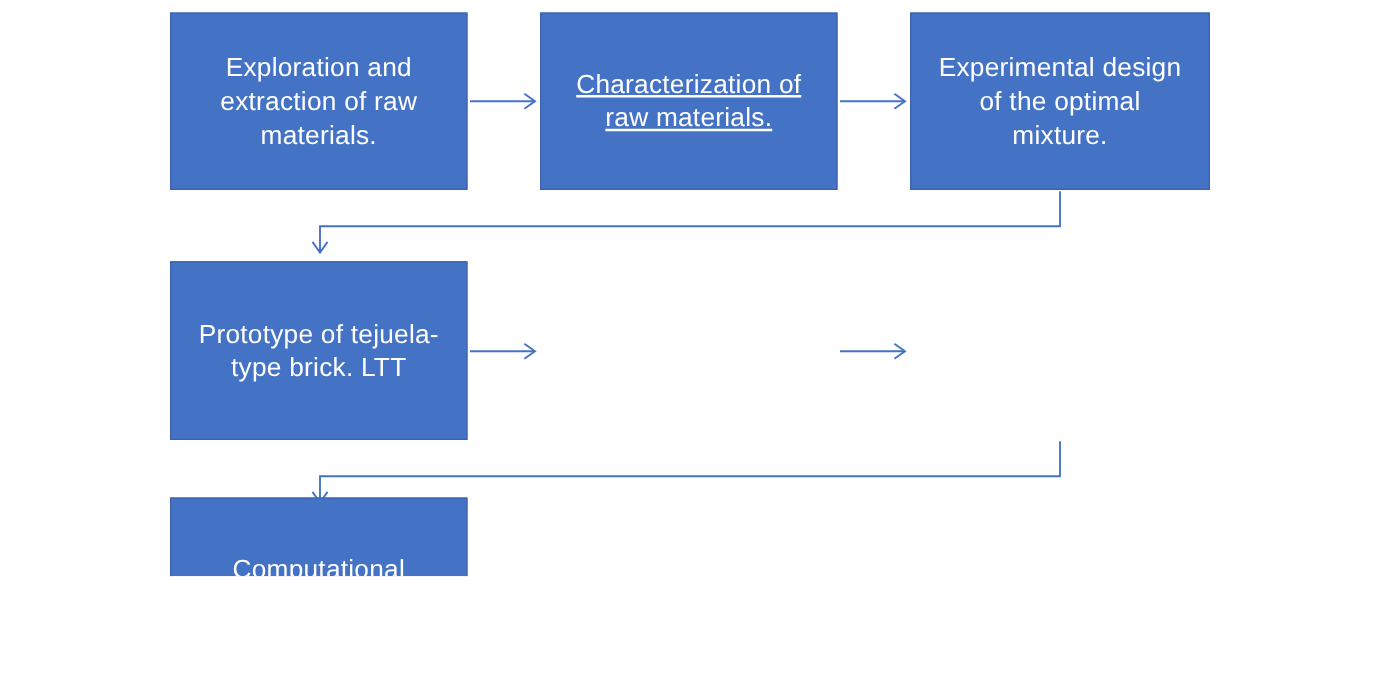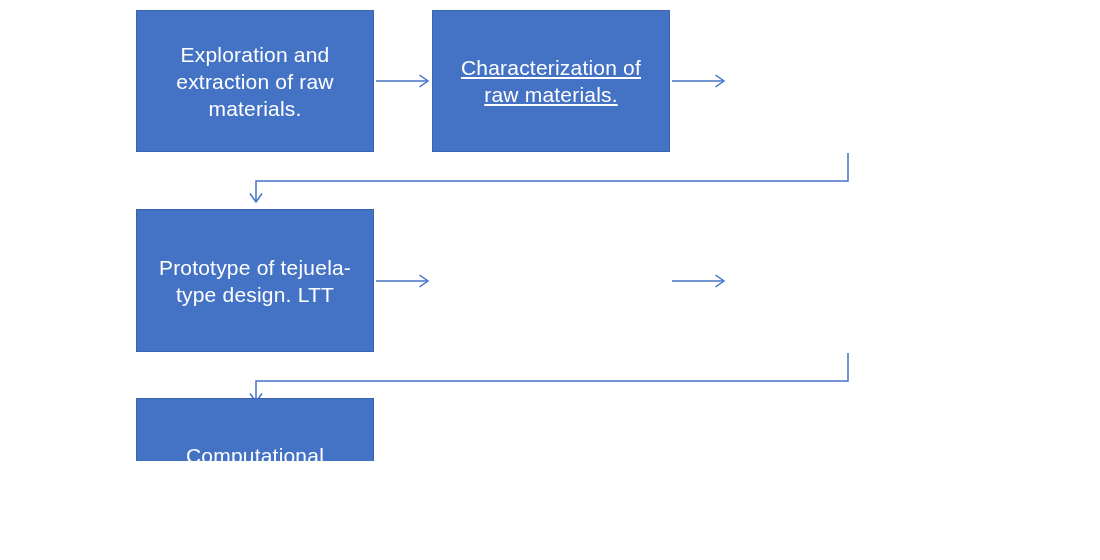--- a/index.html
+++ b/index.html
@@ -75,24 +75,29 @@
 
   <div class="flow-box r1 c1">
     <span class="label">Exploration and
 extraction of raw
 materials.</span>
   </div>
   <div class="flow-box r1 c2">
     <span class="label">Characterization of
 raw materials.</span>
   </div>
+  <div class="flow-box r1 c3">
+    <span class="label">Experimental design
+of the optimal
+mixture.</span>
+  </div>
 
   <div class="flow-box r2 c1">
     <span class="label">Prototype of tejuela-
-type design. LTT</span>
+type brick. LTT</span>
   </div>
 
   <div class="flow-box r3 c1">
     <span class="label">Computational
 simulation.</span>
   </div>
 
 </div>
 
 </body></html>

